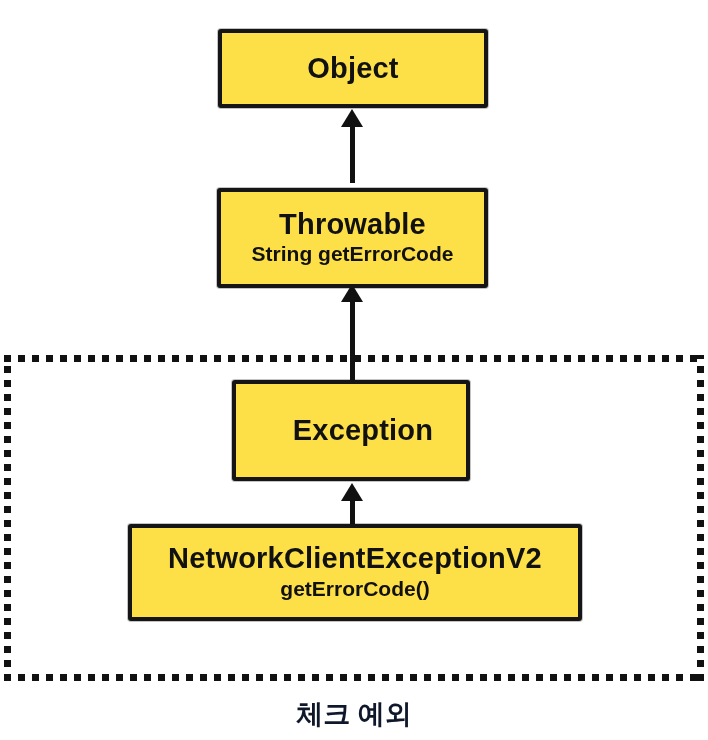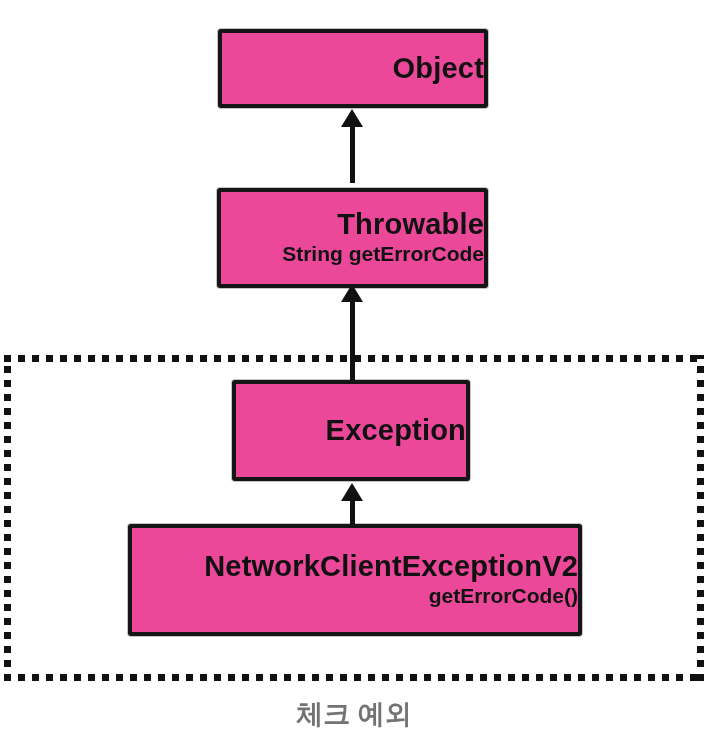--- a/index.html
+++ b/index.html
@@ -13,24 +13,24 @@
     height: 740px;
     background: #ffffff;
     overflow: hidden;
   }
   
   .node {
     position: absolute;
     box-sizing: border-box;
     border: 4px solid #151515;
     border-radius: 3px;
-    background: #ec4899;
+    background: #fde047;
     display: flex;
     flex-direction: column;
-    align-items: flex-end;
+    align-items: center;
     justify-content: center;
     z-index: 3;
     
     box-shadow: 0 0 0 1px rgba(20,20,20,0.25);
   }
   .node-title {
     font-size: 29px;
     font-weight: bold;
     color: #111111;
     line-height: 1.15;
@@ -38,21 +38,21 @@
   }
   .node-field {
     font-size: 21px;
     font-weight: bold;
     color: #111111;
     line-height: 1.28;
   }
   #node-object   { left: 218px; top: 29px;  width: 270px; height: 79px; }
   #node-throwable{ left: 217px; top: 188px; width: 271px; height: 100px; }
   #node-exception{ left: 232px; top: 380px; width: 238px; height: 101px; padding-left: 24px; }
-  #node-ncev2    { left: 128px; top: 524px; width: 454px; height: 112px; }
+  #node-ncev2    { left: 128px; top: 524px; width: 454px; height: 97px; }
 
   
   .checked-region {
     position: absolute;
     left: 4px; top: 355px; width: 700px; height: 326px;
     z-index: 1;
     background-image:
       repeating-linear-gradient(90deg, #111 0 7px, transparent 7px 14px),
       repeating-linear-gradient(90deg, #111 0 7px, transparent 7px 14px),
       repeating-linear-gradient(0deg,  #111 0 7px, transparent 7px 14px),
@@ -88,21 +88,21 @@
   #arrow-exception-throwable { left: 341px; top: 284px; height: 96px; }
   #arrow-ncev2-exception { left: 341px; top: 483px; height: 42px; }
 
   
   .caption {
     position: absolute;
     left: 0; top: 696px; width: 708px;
     text-align: center;
     font-size: 27px;
     font-weight: bold;
-    color: #737373;
+    color: #0f172a;
     z-index: 3;
   }
 </style>
 </head>
 <body>
 
 <div class="canvas">
 
   <div class="checked-region"></div>
 

